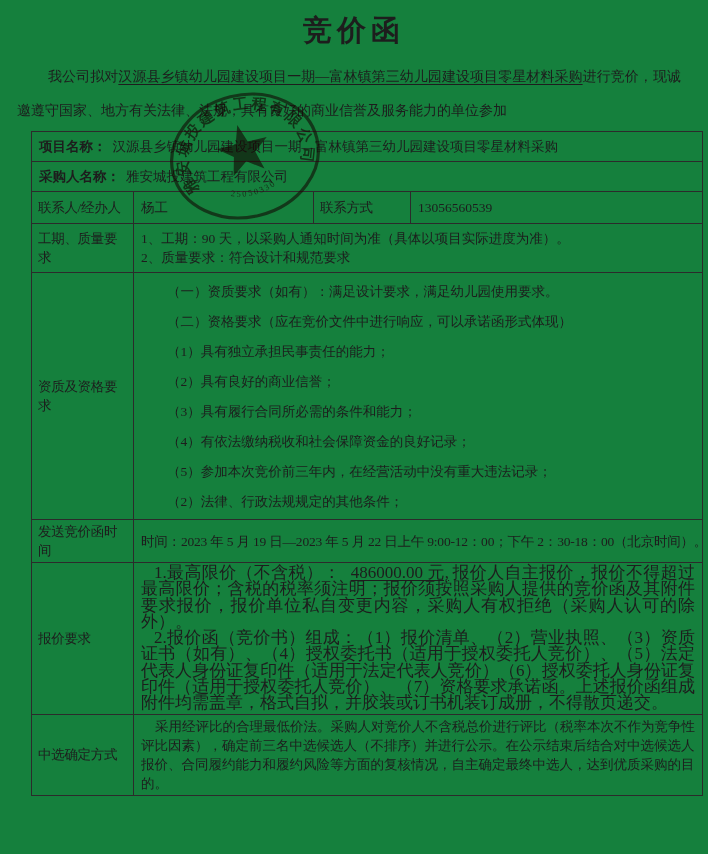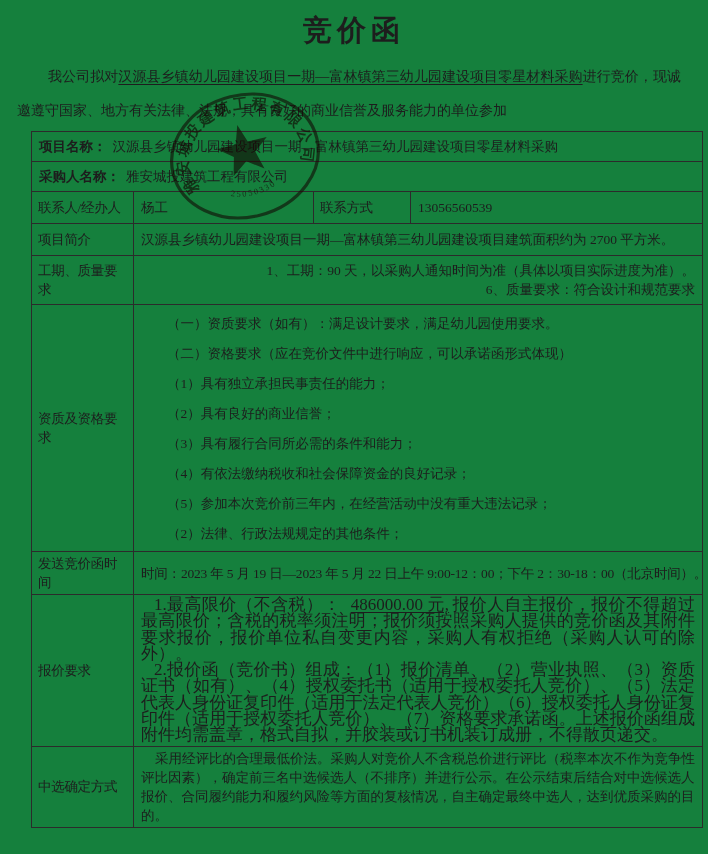--- a/index.html
+++ b/index.html
@@ -47,21 +47,21 @@
     font-weight:normal;
     padding:2px 3px 2px 6px;
     letter-spacing:-0.3px;
   }
   th.tight { font-size:13px; letter-spacing:-0.8px; }
   .cell-label-inline { font-weight:bold; margin-right:6px; }
   .indent1 { text-indent:14px; }
   .indent2 { text-indent:28px; }
   .qitem { margin:0 0 11px 26px; }
   .qitem:last-child { margin-bottom:0; }
-  .sched-line { margin:0;text-align:right; }
+  .sched-line { margin:0; }
   .time-cell { font-size:12.5px; white-space:nowrap; letter-spacing:-0.2px; }
   .quote-cell p { margin:0; font-size:17px; line-height:16.3px; text-indent:13px; text-align:justify; }
   .price-underline { text-decoration:underline; text-underline-offset:2px; padding:0 3px 0 10px; }
   .selection-cell { font-size:13.5px; line-height:19px; text-align:justify; }
 
   .stamp {
     position:absolute; left:166px; top:90px;
     width:158px; height:132px;
     mix-blend-mode:multiply;
     opacity:0.9;
@@ -94,29 +94,25 @@
         <td colspan="4">
           <span class="cell-label-inline">采购人名称：</span><span>雅安城投建筑工程有限公司</span>
         </td>
       </tr>
       <tr style="height:32px">
         <th>联系人/经办人</th>
         <td>杨工</td>
         <th>联系方式</th>
         <td>13056560539</td>
       </tr>
-      <tr style="height:32px">
-        <th>项目简介</th>
-        <td colspan="3">汉源县乡镇幼儿园建设项目一期—富林镇第三幼儿园建设项目建筑面积约为 2700 平方米。</td>
-      </tr>
       <tr style="height:49px">
         <th>工期、质量要求</th>
         <td colspan="3">
           <p class="sched-line">1、工期：90 天，以采购人通知时间为准（具体以项目实际进度为准）。</p>
-          <p class="sched-line">6、质量要求：符合设计和规范要求</p>
+          <p class="sched-line">2、质量要求：符合设计和规范要求</p>
         </td>
       </tr>
       <tr style="height:247px">
         <th>资质及资格要求</th>
         <td colspan="3">
           <div class="qitem">（一）资质要求（如有）：满足设计要求，满足幼儿园使用要求。</div>
           <div class="qitem">（二）资格要求（应在竞价文件中进行响应，可以承诺函形式体现）</div>
           <div class="qitem">（1）具有独立承担民事责任的能力；</div>
           <div class="qitem">（2）具有良好的商业信誉；</div>
           <div class="qitem">（3）具有履行合同所必需的条件和能力；</div>

